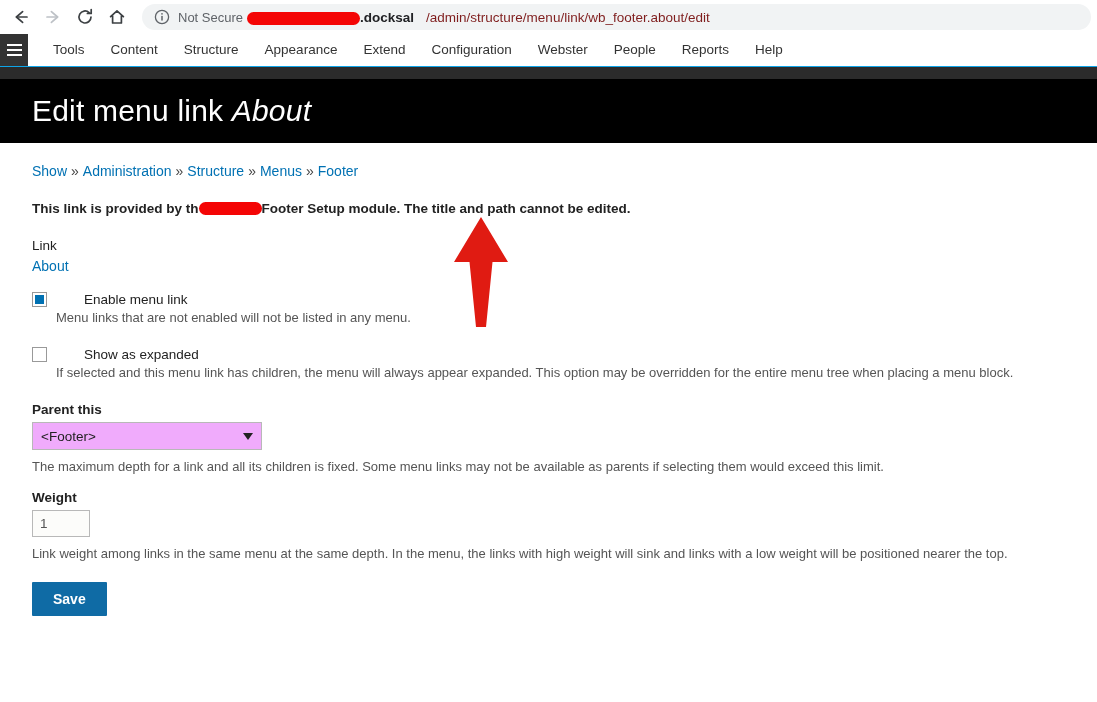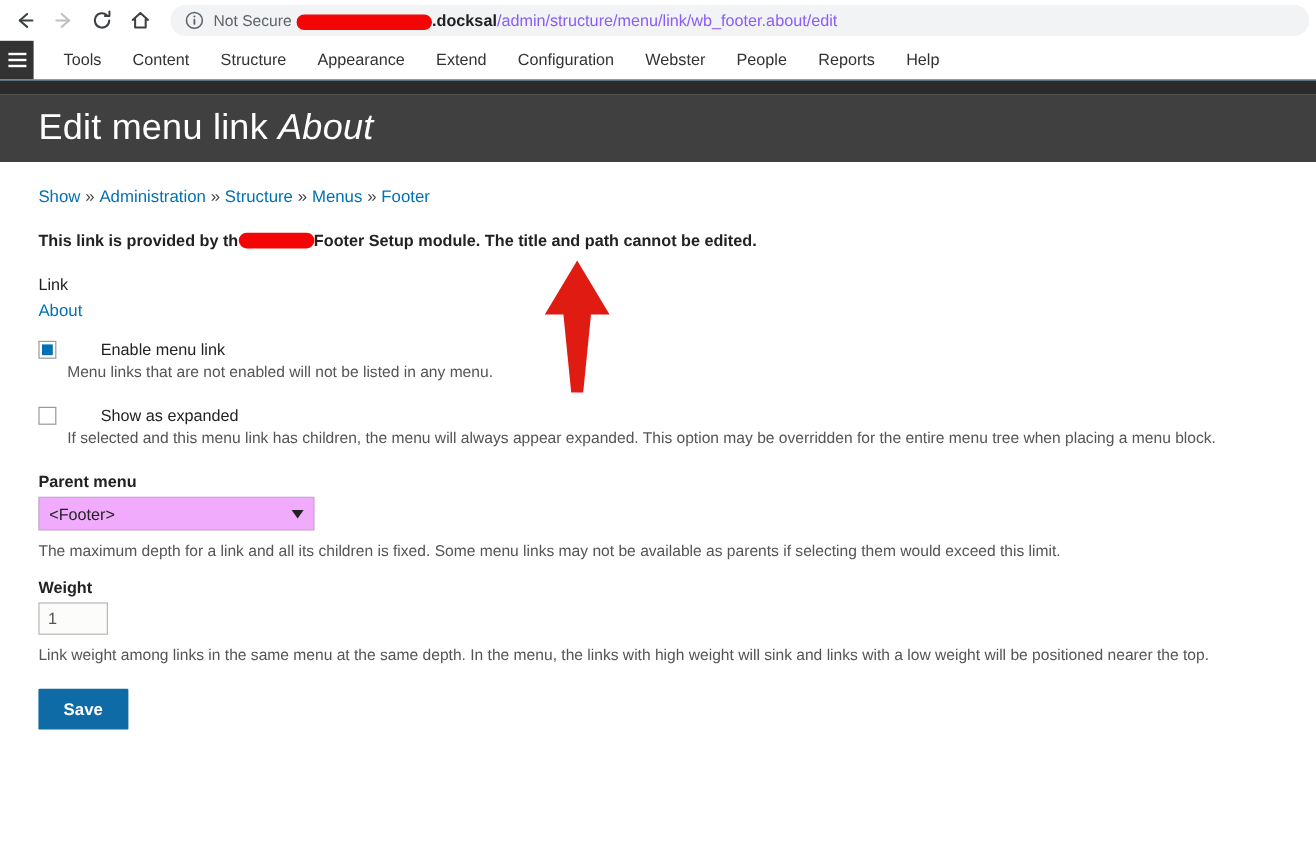--- a/index.html
+++ b/index.html
@@ -72,22 +72,23 @@
     background: #f40505;
     border-radius: 7px;
     flex: 0 0 auto;
   }
   .url-host {
     color: #202124;
     font-weight: bold;
     flex: 0 0 auto;
   }
   .url-path {
-    color: #8b5cf6;
-    flex: 0 0 auto;
+    color: #7f1d1d;
+    flex: 0 0 auto;
+    padding-left: 12px;
   }
 
   
   .admin-toolbar {
     height: 32px;
     background: #ffffff;
     border-bottom: 1px solid #0ea5e9;
     display: flex;
     align-items: stretch;
   }
@@ -119,22 +120,22 @@
     white-space: nowrap;
     cursor: pointer;
   }
 
   
   .dark-strip {
     height: 12px;
     background: #2b2b2b;
   }
   .page-header {
-    background: #404040;
-    height: 56px;
+    background: #000000;
+    height: 64px;
     display: flex;
     align-items: center;
     padding: 0 32px;
     box-sizing: border-box;
   }
   .page-title {
     color: #ffffff;
     font-size: 30px;
     font-weight: normal;
     margin: 0;
@@ -402,21 +403,21 @@
   <div class="gap-22"></div>
 
   <div class="checkbox-row">
     <span class="cbx"></span>
     <span class="cbx-label">Show as expanded</span>
   </div>
   <div class="field-desc">If selected and this menu link has children, the menu will always appear expanded. This option may be overridden for the entire menu tree when placing a menu block.</div>
 
   <div class="gap-22"></div>
 
-  <div class="field-label">Parent menu</div>
+  <div class="field-label">Parent this</div>
   <div class="select-box">
     <span>&lt;Footer&gt;</span>
     <span class="caret"></span>
   </div>
   <div class="desc-wide">The maximum depth for a link and all its children is fixed. Some menu links may not be available as parents if selecting them would exceed this limit.</div>
 
   <div class="gap-16"></div>
 
   <div class="field-label">Weight</div>
   <input class="text-input" type="text" value="1" style="">

